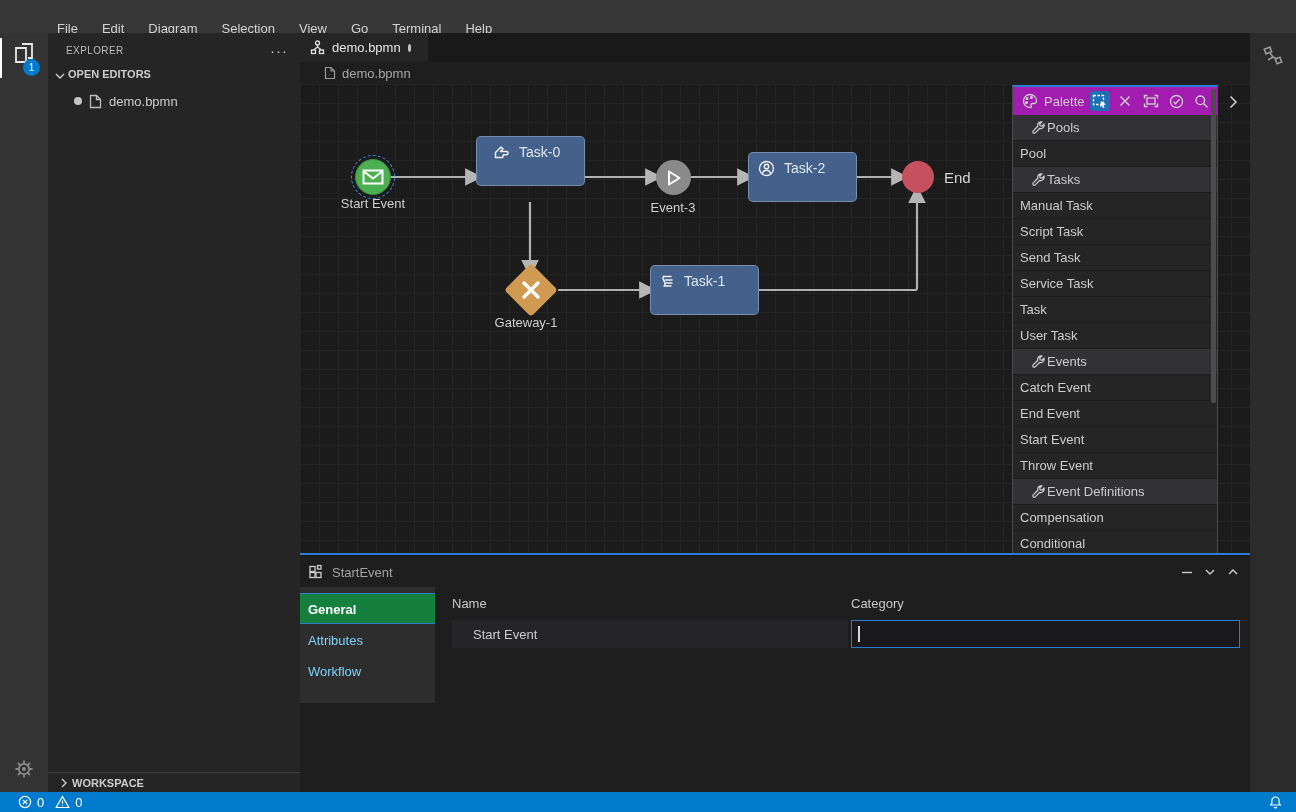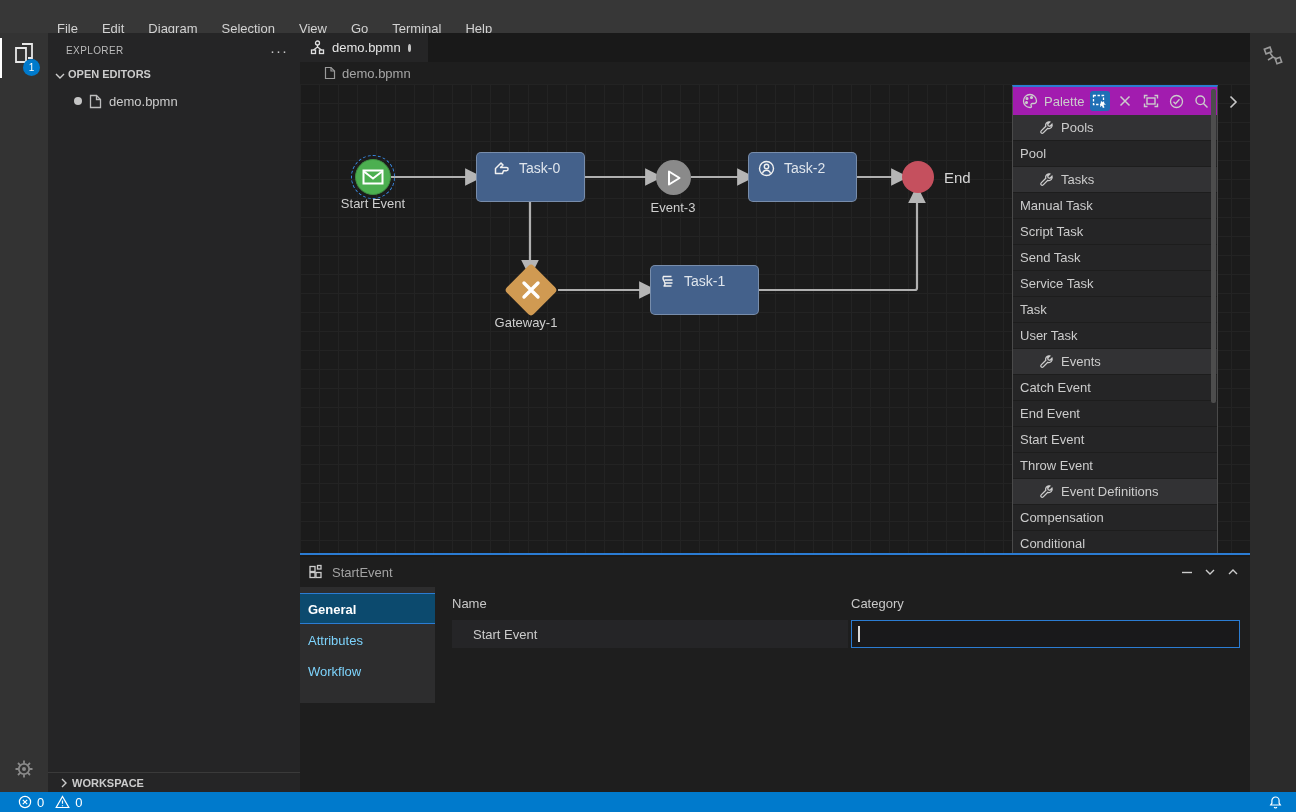--- a/index.html
+++ b/index.html
@@ -69,35 +69,35 @@
 
   
   .palette { position:absolute; left:712px; top:1px; width:206px; height:470px; overflow:hidden;
              background:#252526; border:1px solid #4a4a4a; border-top:2px solid #2b7cd3; }
   .pal-header { height:28px; background:#a21caf; display:flex; align-items:center; padding:0 6px 0 9px; gap:6px; }
   .pal-title { font-size:13px; color:#cccccc; flex:1; }
   .pal-tool { width:21px; height:20px; display:flex; align-items:center; justify-content:center; border-radius:3px; cursor:pointer; }
   .pal-tool.active { background:#1f6fb5; }
   .prow { height:26px; display:flex; align-items:center; padding-left:7px; font-size:13px; color:#cccccc;
           border-bottom:1px solid #1d1d1d; cursor:pointer; }
-  .prow.phead { background:#323234; gap:7px; padding-left:26px; }
+  .prow.phead { background:#323234; gap:1px; padding-left:18px; }
   .pal-scroll { position:absolute; right:1px; top:2px; width:5px; height:314px; background:#4d4d4d; border-radius:2px; }
   .pal-chevron { position:absolute; left:924px; top:9px; width:18px; height:18px; cursor:pointer; }
 
   
   .props { position:absolute; left:0; top:524px; width:950px; bottom:0; background:#1e1e1e; }
   .props-header { height:30px; display:flex; align-items:center; gap:8px; padding-left:8px; }
   .props-title { font-size:13px; color:#a3a3a3; flex:1; }
   .props-ctrls { display:flex; align-items:center; gap:9px; padding-right:10px; }
   .pc-btn { width:14px; height:14px; cursor:pointer; }
   .props-body { display:flex; align-items:flex-start; height:calc(100% - 30px); }
   .ptabs { width:135px; background:#2d2d2e; padding:6px 0 10px 0; min-height:116px; }
   .ptab { height:31px; line-height:31px; padding-left:8px; font-size:13px; color:#7dd3fc; cursor:pointer;
           border-top:1.5px solid transparent; border-bottom:1.5px solid transparent; }
-  .ptab.active { font-weight:bold; color:#ffffff; background:#0c4a6e;
+  .ptab.active { font-weight:bold; color:#ffffff; background:#15803d;
                  border-top:1.5px solid #2b7cd3; border-bottom:1.5px solid #2b7cd3; }
   .pcontent { flex:1; display:flex; gap:3px; padding:9px 10px 0 17px; }
   .field-name { width:396px; }
   .field-cat { flex:1; }
   .flabel { font-size:13px; color:#c8c8c8; margin-bottom:9px; }
   .fvalue { height:28px; background:#252527; display:flex; align-items:center; padding-left:21px; font-size:13px; color:#cccccc; }
   .finput-wrap { position:relative; height:28px; background:#19191b; border:1px solid #2b7cd3; }
   .finput { position:absolute; inset:0; width:100%; height:100%; background:transparent; border:none; outline:none;
             color:#d4d4d4; font-size:13px; padding-left:7px; font-family:"Liberation Sans", sans-serif; }
   .caret { position:absolute; left:6px; top:5px; width:1.5px; height:16px; background:#d8d8d8; animation:blink 1s steps(1) infinite; }
@@ -239,21 +239,21 @@
       <div class="evt-circle" style="left:55px;top:75px;width:36px;height:36px;background:#4caf50;border:1.5px solid #3d8f42;">
         <span>
           <svg width="22" height="16" viewBox="0 0 22 16">
               <rect x="1.5" y="1.5" width="19" height="13" fill="none" stroke="#ffffff" stroke-width="2"></rect>
               <path d="M2 2.5 l9 7 9-7" fill="none" stroke="#ffffff" stroke-width="2"></path>
             </svg>
         </span>
       </div>
       <div class="node-label" style="left:18px;top:112px;">Start Event</div>
 
-      <div class="task" style="left:176px;top:68px;background:#44618b;padding-left:16px;">
+      <div class="task" style="left:176px;top:52px;background:#44618b;padding-left:16px;">
         <span>
           <svg width="17" height="16" viewBox="0 0 17 16">
               <path d="M2.5 13.5 V8.5 L8 3 l2 2 -2.5 2.5 H13.5 a1.6 1.6 0 0 1 0 3.2 H10.5 l-1 2.8 z" fill="none" stroke="#f0f0f0" stroke-width="1.5" stroke-linejoin="round"></path>
             </svg>
         </span>
         <span class="task-label">Task-0</span>
       </div>
 
       <div class="evt-circle" style="left:356px;top:76px;width:35px;height:35px;background:#8a8a8a;">
         <span>

